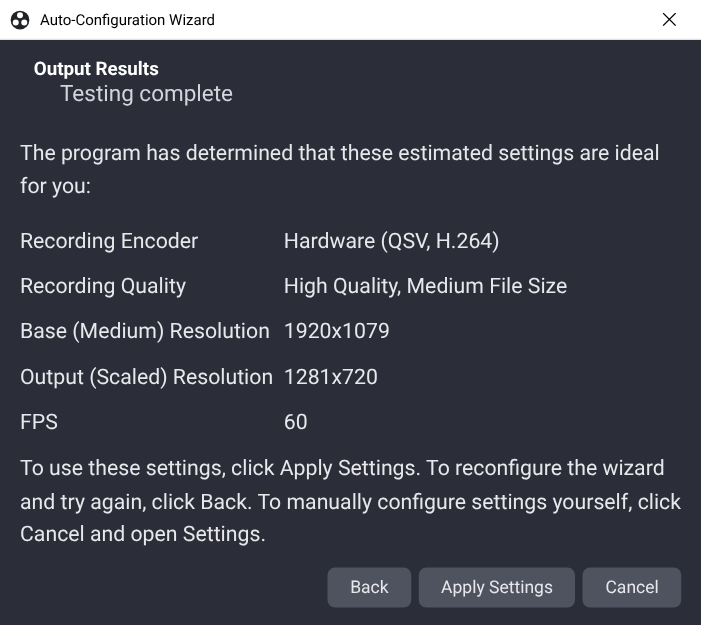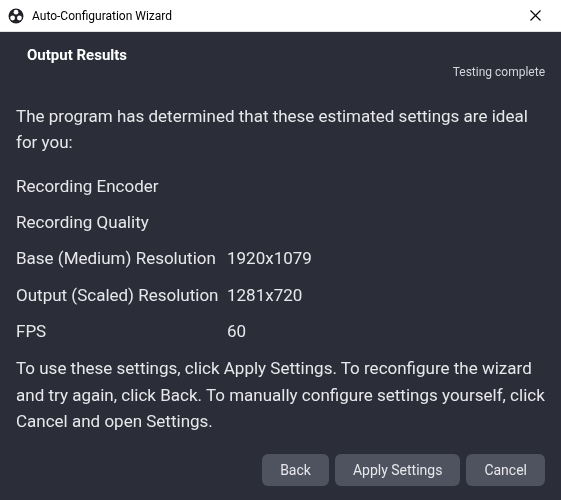--- a/index.html
+++ b/index.html
@@ -59,24 +59,23 @@
       margin-bottom: 24px;
     }
     .header-title {
       font-size: 15px;
       font-weight: 700;
       color: #ffffff;
       margin-bottom: 1px;
       padding-left: 11px;
     }
     .header-subtitle {
-      font-size: 12px;
+      font-size: 18px;
       color: #d4d4dc;
       padding-left: 32px;
-      text-align: right;
     }
     .body-section {
       font-size: 17px;
       color: #e8e8ec;
       line-height: 1.55;
     }
     .intro-text {
       margin-bottom: 14px;
     }
     .settings-row {
@@ -141,23 +140,25 @@
     <div class="header-section">
       <div class="header-title">Output Results</div>
       <div class="header-subtitle">Testing complete</div>
     </div>
 
     <div class="body-section">
       <div class="intro-text">The program has determined that these estimated settings are ideal for you:</div>
 
       <div class="settings-row">
         <div class="settings-label">Recording Encoder</div>
+        <div class="settings-value">Hardware (QSV, H.264)</div>
       </div>
       <div class="settings-row">
         <div class="settings-label">Recording Quality</div>
+        <div class="settings-value">High Quality, Medium File Size</div>
       </div>
       <div class="settings-row">
         <div class="settings-label">Base (Medium) Resolution</div>
         <div class="settings-value">1920x1079</div>
       </div>
       <div class="settings-row">
         <div class="settings-label">Output (Scaled) Resolution</div>
         <div class="settings-value">1281x720</div>
       </div>
       <div class="settings-row">

